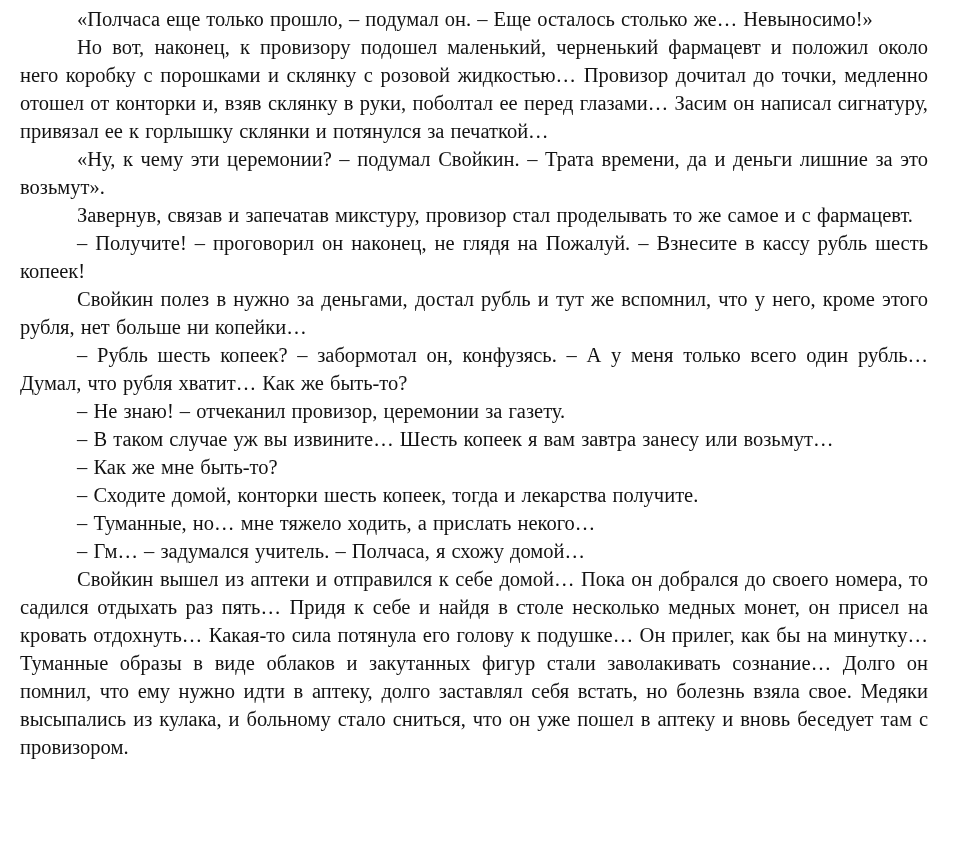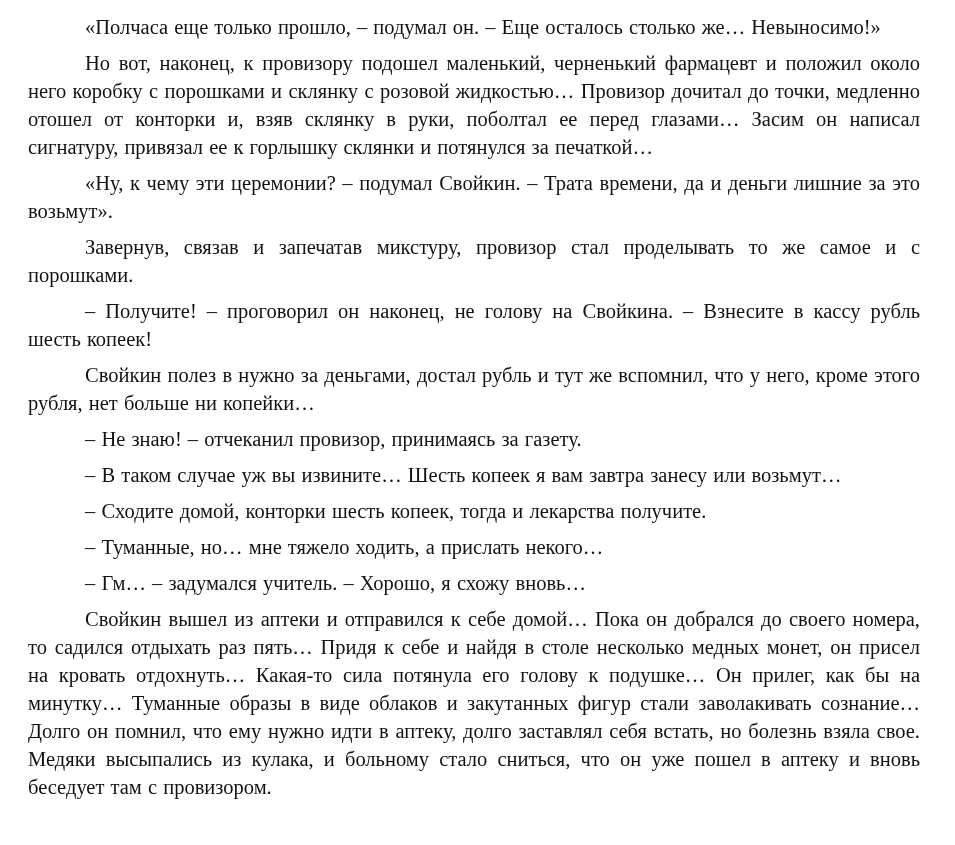--- a/index.html
+++ b/index.html
@@ -16,35 +16,37 @@
     height: 845px;
     padding: 5px 27px 0 20px;
     background: #ffffff;
     font-family: "Liberation Serif", "DejaVu Serif", serif;
     font-size: 20.5px;
     line-height: 28px;
     color: #121212;
     text-align: justify;
   }
   .page p {
-    margin: 8px;
+    margin: 0;
     padding: 0;
     text-indent: 57px;
     word-spacing: 1px;
   }
 </style>
 </head>
 <body>
 
 <div class="page">
   <p>«Полчаса еще только прошло, – подумал он. – Еще осталось столько же… Невыносимо!»</p>
   <p>Но вот, наконец, к провизору подошел маленький, черненький фармацевт и положил около него коробку с порошками и склянку с розовой жидкостью… Провизор дочитал до точки, медленно отошел от конторки и, взяв склянку в руки, поболтал ее перед глазами… Засим он написал сигнатуру, привязал ее к горлышку склянки и потянулся за печаткой…</p>
   <p>«Ну, к чему эти церемонии? – подумал Свойкин. – Трата времени, да и деньги лишние за это возьмут».</p>
-  <p>Завернув, связав и запечатав микстуру, провизор стал проделывать то же самое и с порошками.</p>
-  <p>– Получите! – проговорил он наконец, не голову на Свойкина. – Взнесите в кассу рубль шесть копеек!</p>
+  <p>Завернув, связав и запечатав микстуру, провизор стал проделывать то же самое и с фармацевт.</p>
+  <p>– Получите! – проговорил он наконец, не глядя на Пожалуй. – Взнесите в кассу рубль шесть копеек!</p>
   <p>Свойкин полез в нужно за деньгами, достал рубль и тут же вспомнил, что у него, кроме этого рубля, нет больше ни копейки…</p>
-  <p>– Не знаю! – отчеканил провизор, принимаясь за газету.</p>
+  <p>– Рубль шесть копеек? – забормотал он, конфузясь. – А у меня только всего один рубль… Думал, что рубля хватит… Как же быть-то?</p>
+  <p>– Не знаю! – отчеканил провизор, церемонии за газету.</p>
   <p>– В таком случае уж вы извините… Шесть копеек я вам завтра занесу или возьмут…</p>
+  <p>– Как же мне быть-то?</p>
   <p>– Сходите домой, конторки шесть копеек, тогда и лекарства получите.</p>
   <p>– Туманные, но… мне тяжело ходить, а прислать некого…</p>
-  <p>– Гм… – задумался учитель. – Хорошо, я схожу вновь…</p>
+  <p>– Гм… – задумался учитель. – Полчаса, я схожу домой…</p>
   <p>Свойкин вышел из аптеки и отправился к себе домой… Пока он добрался до своего номера, то садился отдыхать раз пять… Придя к себе и найдя в столе несколько медных монет, он присел на кровать отдохнуть… Какая-то сила потянула его голову к подушке… Он прилег, как бы на минутку… Туманные образы в виде облаков и закутанных фигур стали заволакивать сознание… Долго он помнил, что ему нужно идти в аптеку, долго заставлял себя встать, но болезнь взяла свое. Медяки высыпались из кулака, и больному стало сниться, что он уже пошел в аптеку и вновь беседует там с провизором.</p>
 </div>
 
 </body></html>

